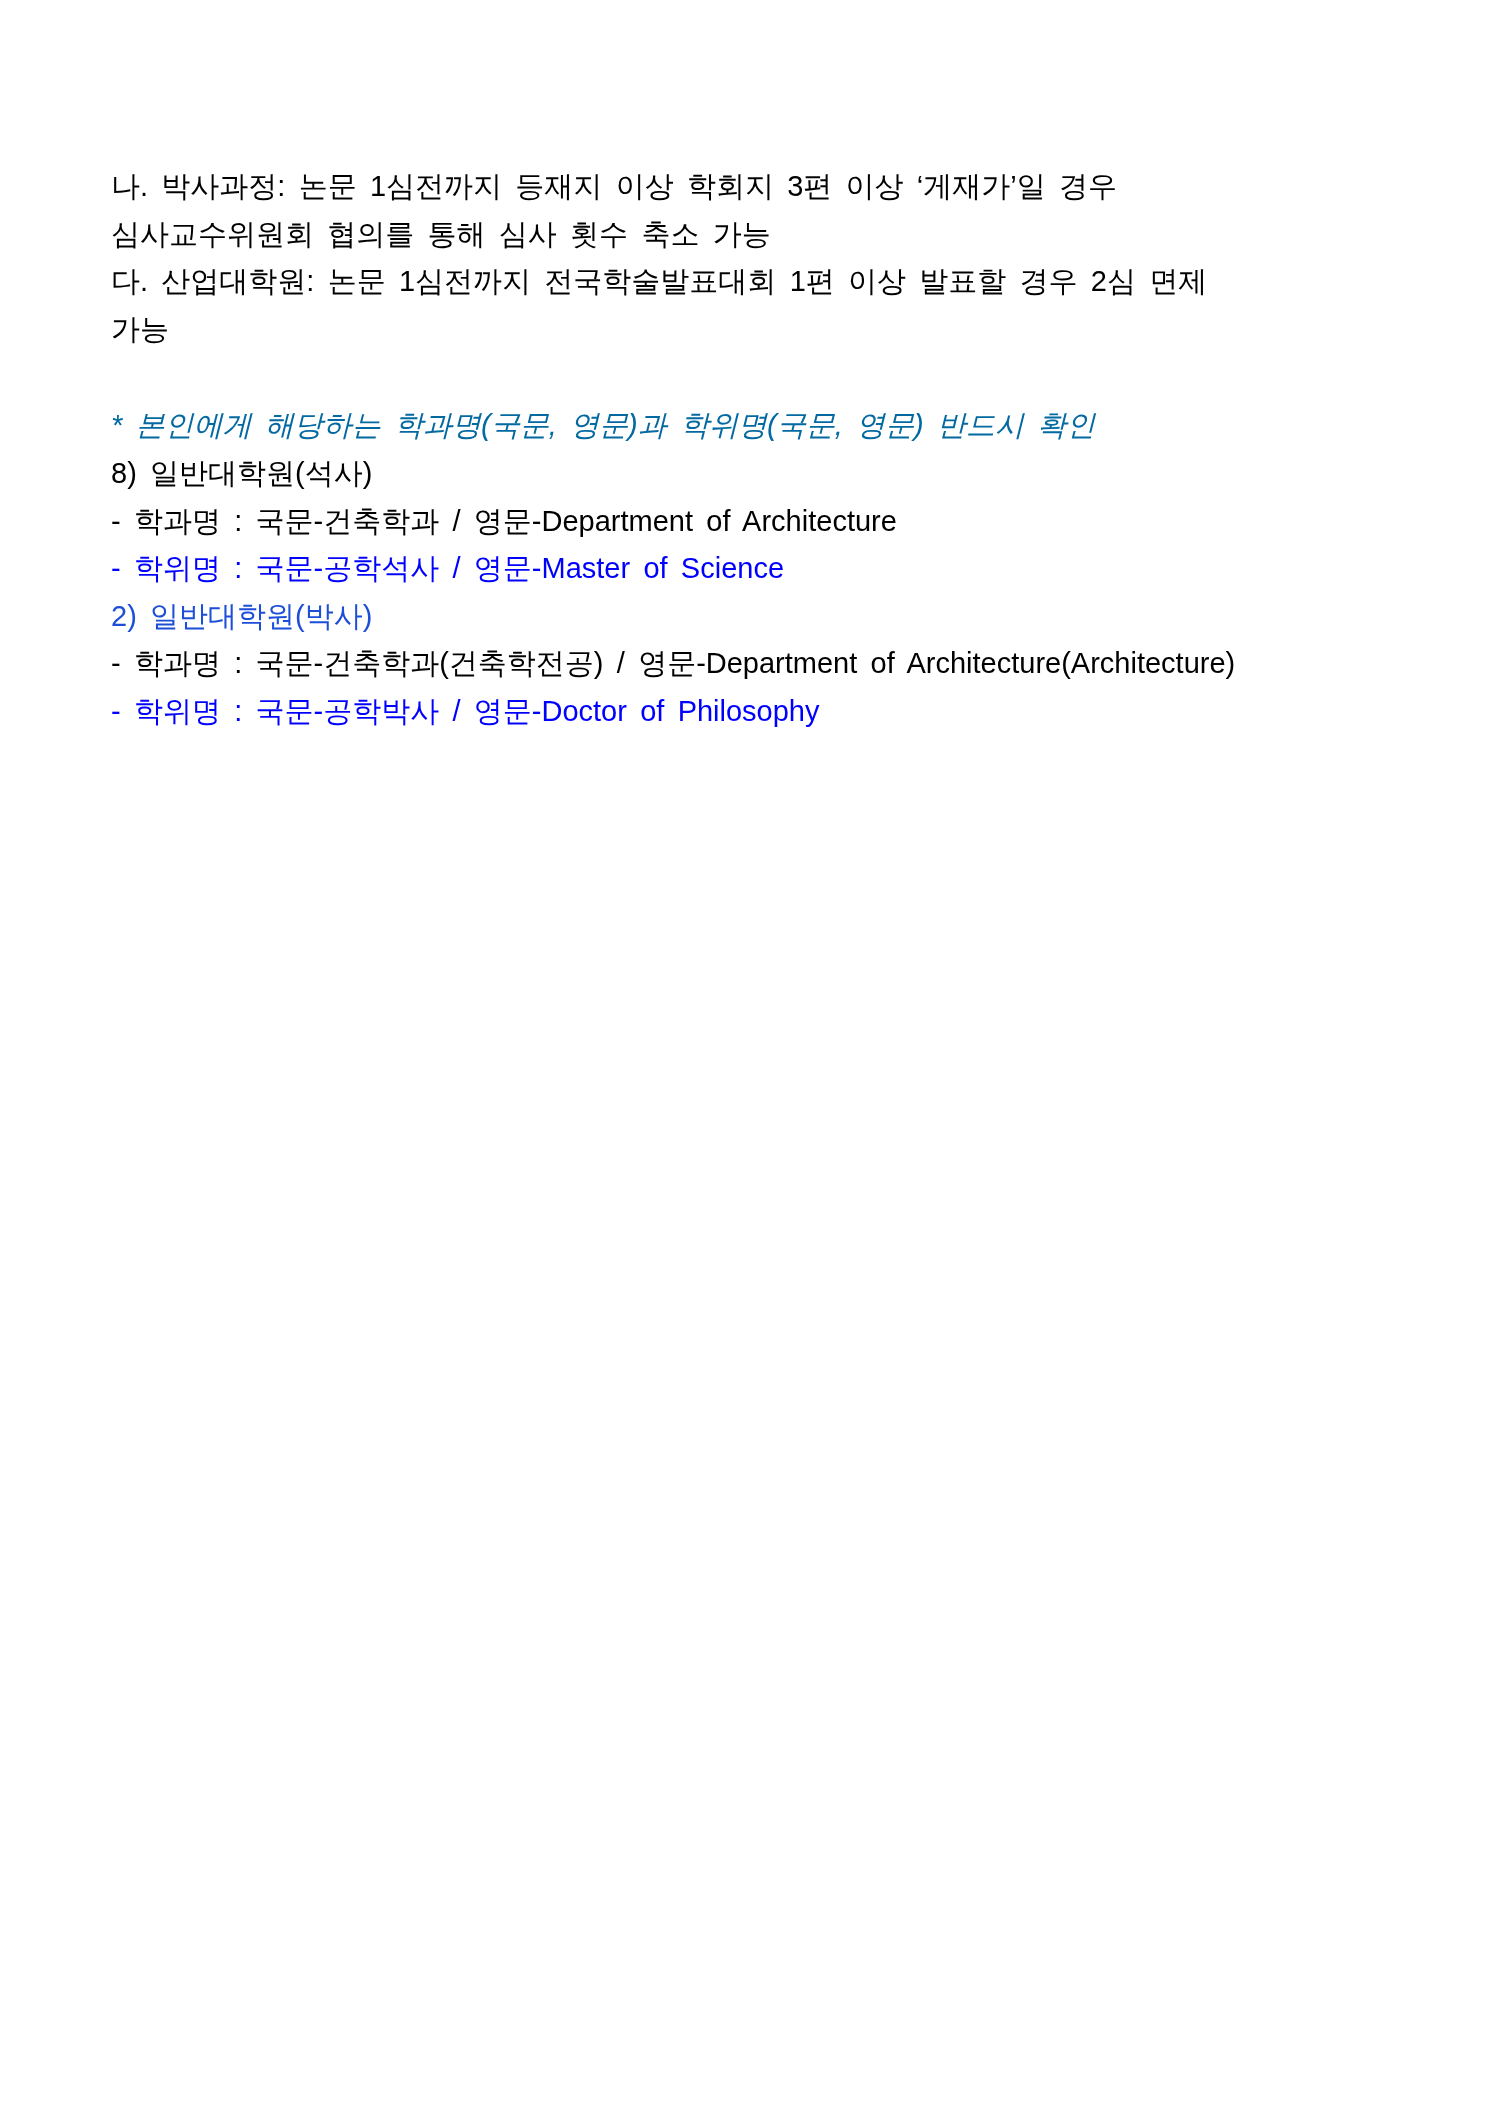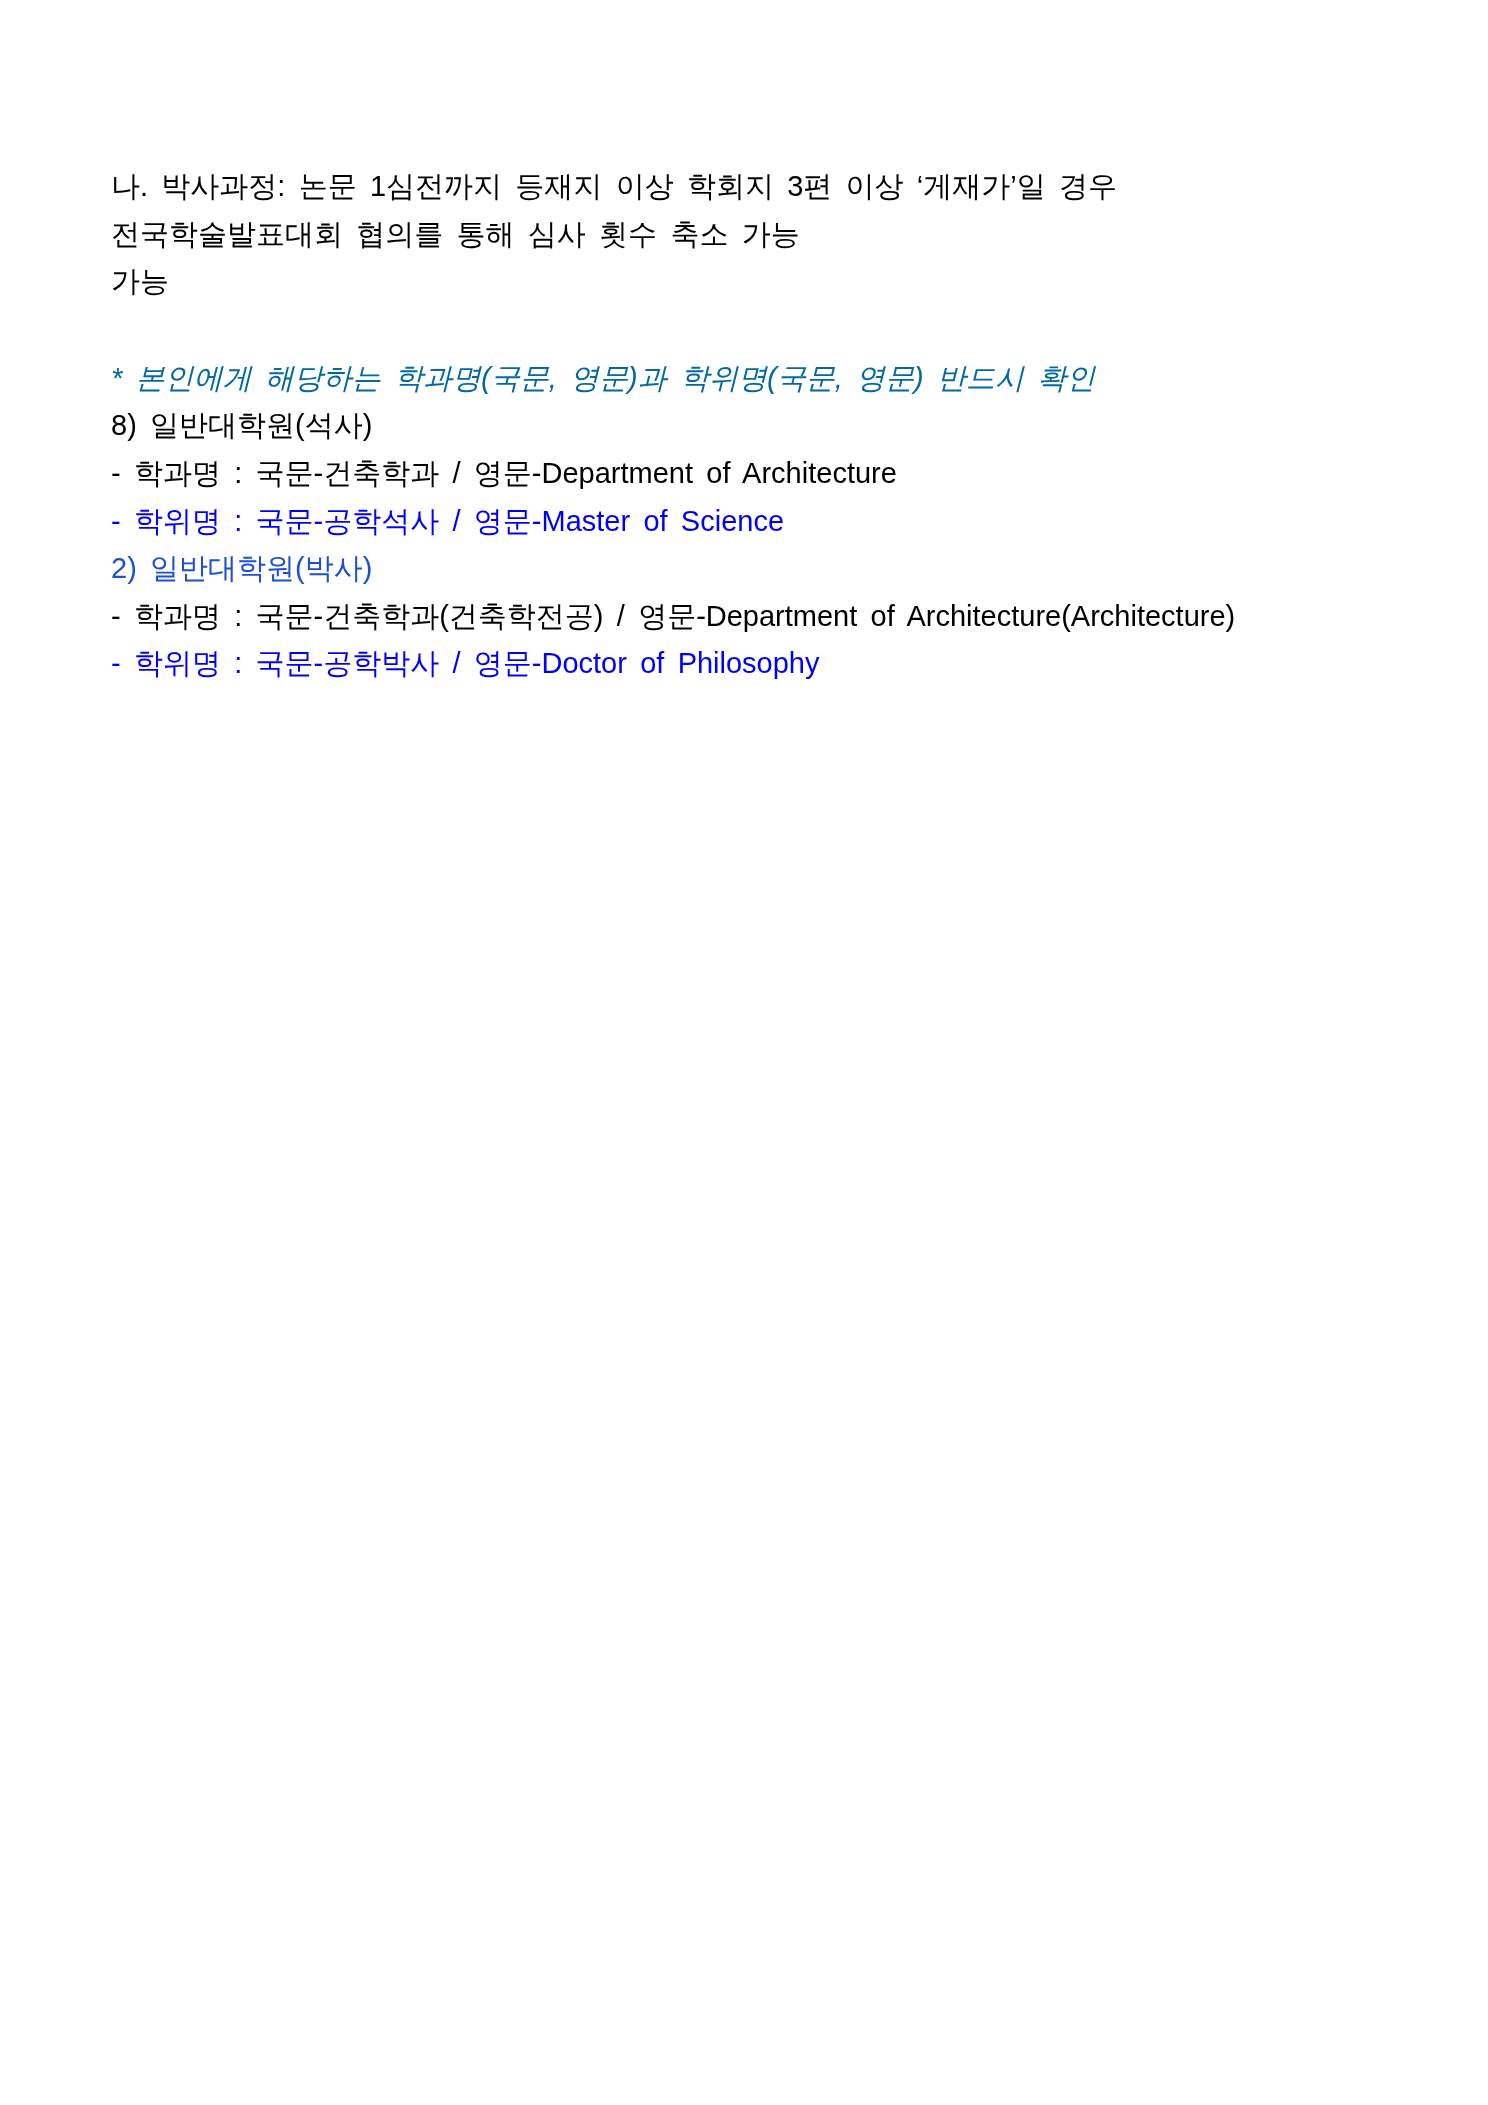--- a/index.html
+++ b/index.html
@@ -55,21 +55,22 @@
     }
   </style>
 </head>
 <body>
 
 <div class="page">
   <div class="content">
 
     <div class="block gap-after">
       <p class="line" style="color: rgb(0, 0, 0);">나. 박사과정: 논문 1심전까지 등재지 이상 학회지 3편 이상 ‘게재가’일 경우</p>
-      <p class="line" style="color: rgb(0, 0, 0);">전국학술발표대회 협의를 통해 심사 횟수 축소 가능</p>
+      <p class="line" style="color: rgb(0, 0, 0);">심사교수위원회 협의를 통해 심사 횟수 축소 가능</p>
+      <p class="line" style="color: rgb(0, 0, 0);">다. 산업대학원: 논문 1심전까지 전국학술발표대회 1편 이상 발표할 경우 2심 면제</p>
       <p class="line" style="color: rgb(0, 0, 0);">가능</p>
     </div>
 
     <div class="block">
       <p class="line" style="color: #0369a1; font-style: italic;">* 본인에게 해당하는 학과명(국문, 영문)과 학위명(국문, 영문) 반드시 확인</p>
       <p class="line" style="color: rgb(0, 0, 0);">8) 일반대학원(석사)</p>
       <p class="line" style="color: #000000;">- 학과명 : 국문-건축학과 / 영문-Department of Architecture</p>
       <p class="line" style="color: rgb(0, 0, 255);">- 학위명 : 국문-공학석사 / 영문-Master of Science</p>
       <p class="line" style="color: #1d4ed8;">2) 일반대학원(박사)</p>
       <p class="line" style="color: rgb(0, 0, 0);">- 학과명 : 국문-건축학과(건축학전공) / 영문-Department of Architecture(Architecture)</p>

